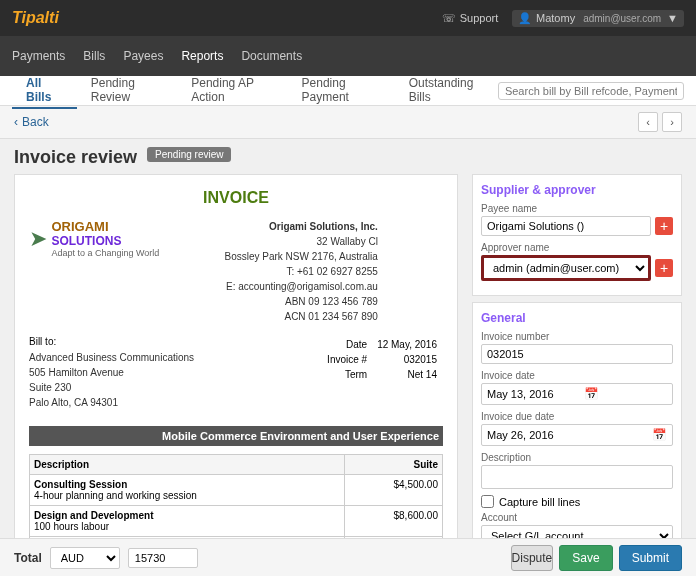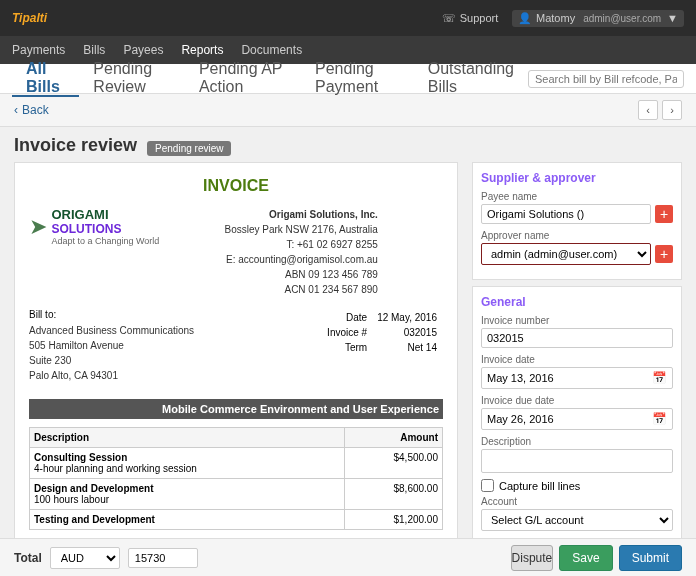--- a/index.html
+++ b/index.html
@@ -9,41 +9,41 @@
     .top-nav {
       background: #2c2c2c;
       height: 36px;
       display: flex;
       align-items: center;
       justify-content: space-between;
       padding: 0 12px;
     }
     .logo {
       color: #fff;
-      font-size: 12px;
+      font-size: 16px;
       font-weight: bold;
       font-style: italic;
     }
     .logo span { color: #f5a623; }
     .top-right {
       display: flex;
       align-items: center;
       gap: 14px;
       color: #ccc;
       font-size: 11px;
     }
     .top-right .support-btn, .top-right .user-btn {
       display: flex; align-items: center; gap: 4px; cursor: pointer; color: #ccc;
     }
     .top-right .user-btn { background: #444; padding: 2px 6px; border-radius: 3px; }
 
     
     .main-nav {
       background: #3a3a3a;
-      height: 28px;
+      height: 40px;
       display: flex;
       align-items: center;
       padding: 0 12px;
       gap: 18px;
     }
     .main-nav a {
       color: #ccc;
       text-decoration: none;
       font-size: 12px;
       cursor: pointer;
@@ -59,21 +59,21 @@
       display: flex;
       align-items: center;
       padding: 0 12px;
       gap: 0;
     }
     .sub-nav .tab {
       padding: 0 14px;
       height: 36px;
       display: flex;
       align-items: center;
-      font-size: 16px;
+      font-size: 12px;
       cursor: pointer;
       color: #555;
       border-bottom: 2px solid transparent;
     }
     .sub-nav .tab.active {
       color: #2a6496;
       border-bottom: 2px solid #2a6496;
       font-weight: bold;
     }
     .sub-nav .search {
@@ -110,21 +110,21 @@
       border: 1px solid #ccc;
       background: #fff;
       display: flex; align-items: center; justify-content: center;
       cursor: pointer; font-size: 11px; color: #555; border-radius: 2px;
     }
 
     
     .page-title-bar {
       padding: 8px 14px 6px;
       display: flex;
-      align-items: flex-end;
+      align-items: flex-start;
       gap: 10px;
     }
     .page-title {
       font-size: 18px;
       font-weight: bold;
       color: #333;
     }
     .status-badge {
       background: #777;
       color: #fff;
@@ -164,21 +164,21 @@
       margin-bottom: 12px;
     }
     .company-logo {
       display: flex;
       flex-direction: column;
       align-items: flex-start;
     }
     .company-name-main {
       font-weight: bold;
       font-size: 13px;
-      color: #14532d;
+      color: #a16207;
     }
     .company-sub {
       font-size: 9px;
       color: #666;
     }
     .company-details {
       text-align: right;
       font-size: 10px;
       color: #333;
       line-height: 1.5;
@@ -287,21 +287,21 @@
       display: flex; align-items: center; justify-content: center;
       flex-shrink: 0;
     }
     .approver-row {
       display: flex;
       align-items: center;
       gap: 4px;
     }
     .approver-select {
       flex: 1;
-      border: 1px solid #7f1d1d;
+      border: 3px solid #7f1d1d;
       border-radius: 2px;
       padding: 3px 5px;
       font-size: 11px;
       background: #fff;
     }
     .checkbox-row {
       display: flex;
       align-items: center;
       gap: 5px;
       margin: 4px 0;
@@ -451,20 +451,21 @@
           <div style="color:#4a7c4e;font-size:22px;line-height:1;">➤</div>
           <div>
             <div class="company-name-main">ORIGAMI</div>
             <div style="font-weight:bold;font-size:12px;color:#6d28d9;">SOLUTIONS</div>
             <div class="company-sub">Adapt to a Changing World</div>
           </div>
         </div>
       </div>
       <div class="company-details">
         <div class="co-name">Origami Solutions, Inc.</div>
+        <div>32 Wallaby Cl</div>
         <div>Bossley Park NSW 2176, Australia</div>
         <div>T: +61 02 6927 8255</div>
         <div>E: accounting@origamisol.com.au</div>
         <div>ABN 09 123 456 789</div>
         <div>ACN 01 234 567 890</div>
       </div>
     </div>
 
     <div class="cf">
       <div class="invoice-meta">
@@ -495,21 +496,21 @@
         </div>
       </div>
     </div>
 
     <div class="section-header">Mobile Commerce Environment and User Experience</div>
 
     <table class="line-items">
       <thead>
         <tr>
           <th style="text-align:left;">Description</th>
-          <th style="text-align:right;">Amount</th>
+          <th style="text-align:right;">Suite</th>
         </tr>
       </thead>
       <tbody id="line-items-body">
       <tr>
       <td>
         <div class="item-name">Consulting Session</div>
         <div>4-hour planning and working session</div>
       </td>
       <td class="amount">$4,500.00</td>
     </tr>
@@ -562,21 +563,21 @@
 
       <div class="field-row">
         <div class="field-label">Invoice number</div>
         <div class="field-input">
           <input type="text" value="032015" style="">
         </div>
       </div>
 
       <div class="field-row">
         <div class="field-label">Invoice date</div>
-        <div class="field-input" style="justify-content:space-between;">
+        <div class="field-input" style="justify-content:flex-start;gap:31px;">
           <span>May 13, 2016</span>
           <span class="calendar-icon">📅</span>
         </div>
       </div>
 
       <div class="field-row">
         <div class="field-label">Invoice due date</div>
         <div class="field-input" style="justify-content:space-between;">
           <span>May 26, 2016</span>
           <span class="calendar-icon">📅</span>

